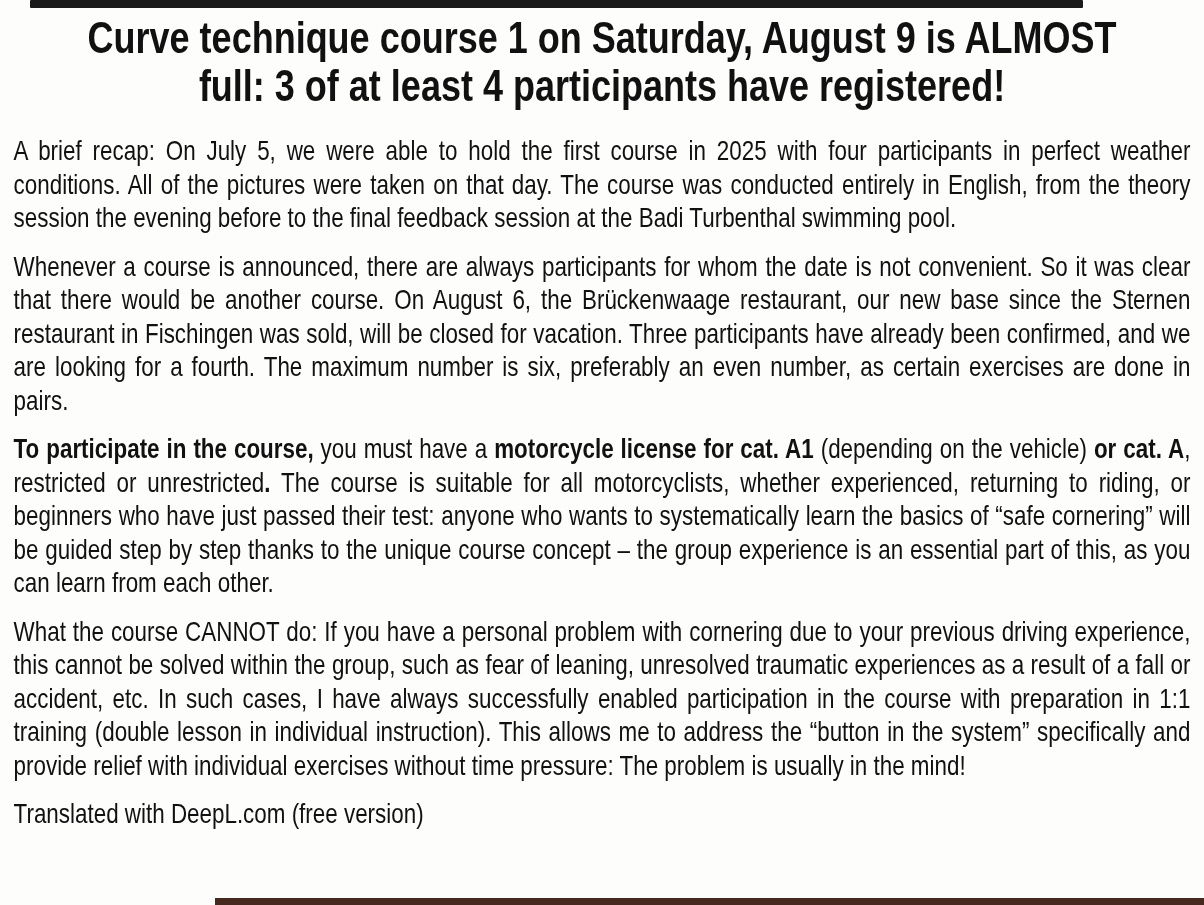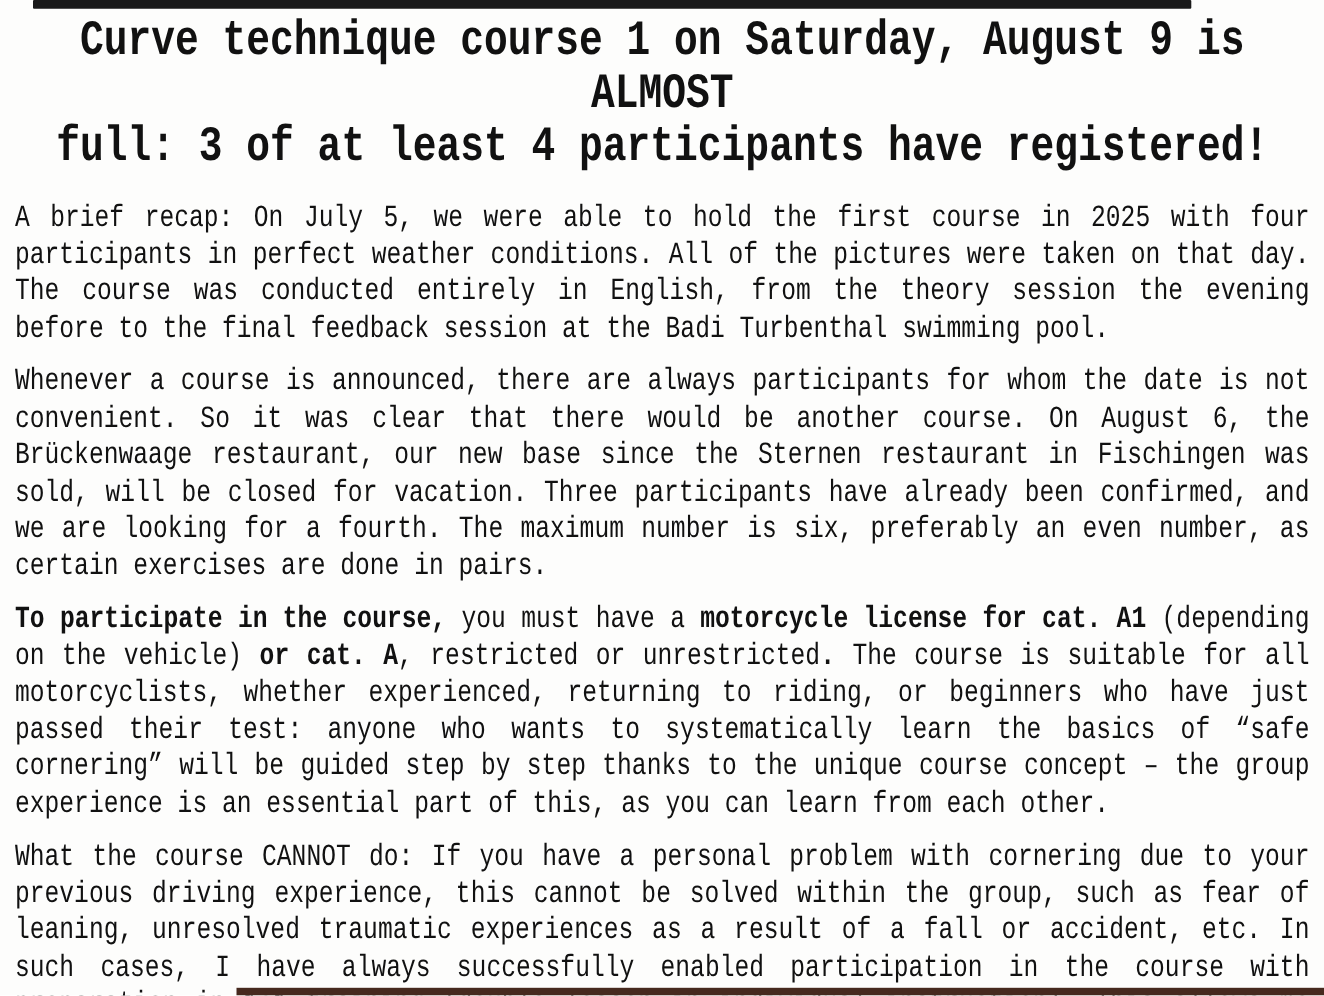--- a/index.html
+++ b/index.html
@@ -9,21 +9,20 @@
     width: 1204px;
     height: 905px;
     overflow: hidden;
     font-family: "Liberation Sans", "DejaVu Sans", sans-serif;
   }
   .page {
     position: relative;
     width: 1204px;
     height: 905px;
     background: #fdfdfc;
-    font-family: Liberation Mono, monospace;
   }
   
   .content {
     position: absolute;
     top: 0;
     left: 0;
     width: 1505px;
     transform: scaleX(0.80);
     transform-origin: top left;
     padding: 0 17px;

